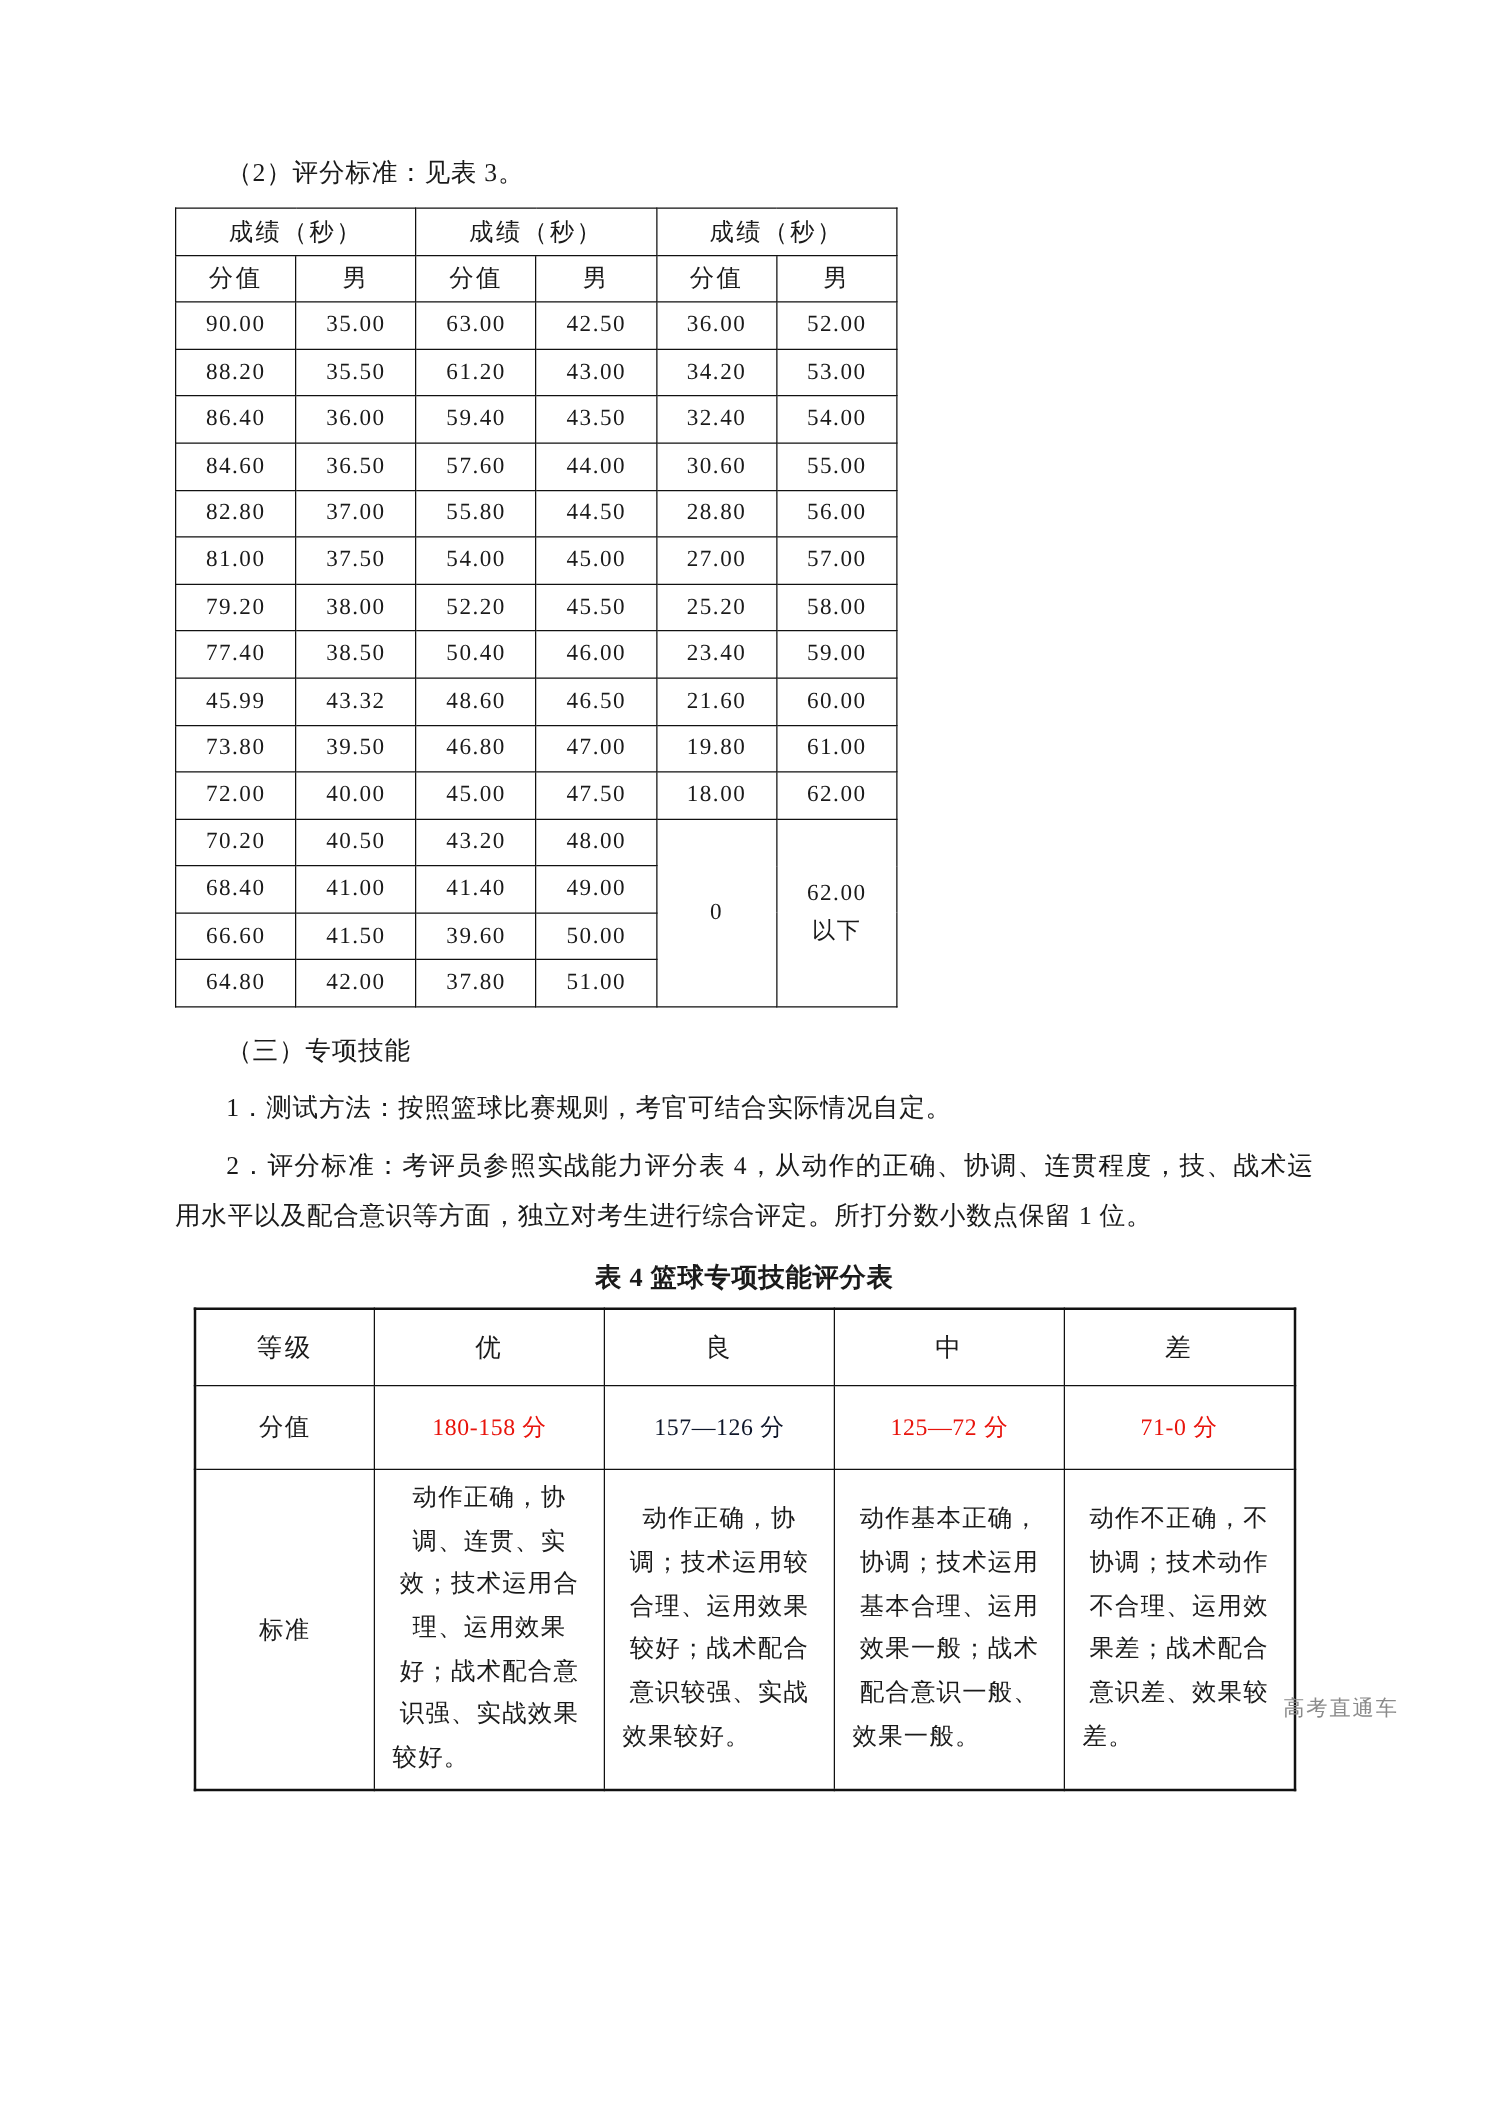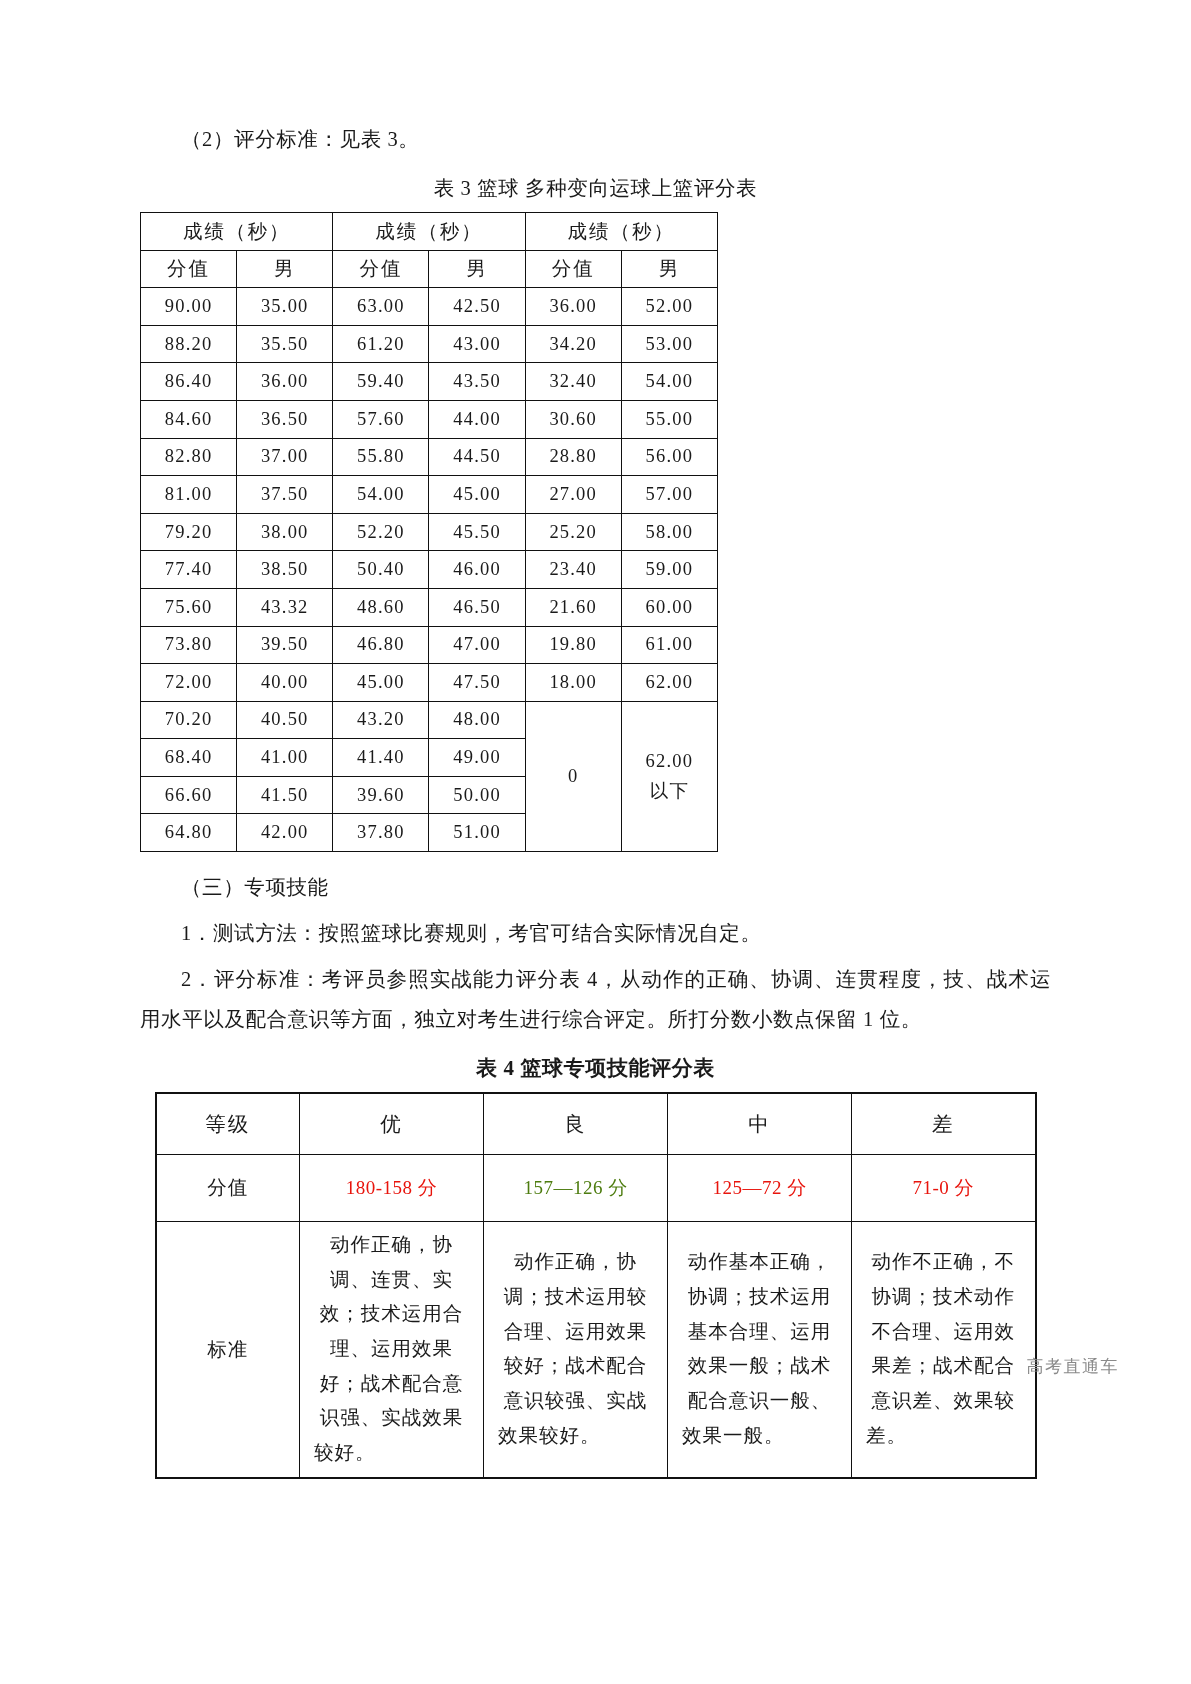--- a/index.html
+++ b/index.html
@@ -121,21 +121,20 @@
     font-family: "Liberation Sans", sans-serif;
   }
 </style>
 </head>
 <body>
 
 <div class="page">
 
   <p class="para indent2">（2）评分标准：见表 3。</p>
 
-  <div class="tbl-caption">表 3   篮球 多种变向运球上篮评分表</div>
 
   <div class="t3-wrap">
     <table class="t3">
       <colgroup>
         <col class="c-score">
           <col class="c-male">
         <col class="c-score">
           <col class="c-male">
         <col class="c-score">
           <col class="c-male">
@@ -212,21 +211,21 @@
           </tr>
           <tr>
             <td>77.40</td>
             <td>38.50</td>
             <td>50.40</td>
             <td>46.00</td>
             <td>23.40</td>
             <td>59.00</td>
           </tr>
           <tr>
-            <td>75.60</td>
+            <td>45.99</td>
             <td>43.32</td>
             <td>48.60</td>
             <td>46.50</td>
             <td>21.60</td>
             <td>60.00</td>
           </tr>
           <tr>
             <td>73.80</td>
             <td>39.50</td>
             <td>46.80</td>
@@ -293,21 +292,21 @@
           <tr class="r-grade">
             <td class="lbl-vert">等级</td>
             <td class="lbl-vert">优</td>
             <td class="lbl-vert">良</td>
             <td class="lbl-vert">中</td>
             <td class="lbl-vert">差</td>
           </tr>
           <tr class="r-score">
             <td class="lbl-vert">分值</td>
             <td><span class="red" style="color: rgb(232, 20, 12);">180-158 分</span></td>
-            <td><span class="red" style="color: #4d7c0f;">157—126 分</span></td>
+            <td><span class="red" style="color: #0f172a;">157—126 分</span></td>
             <td><span class="red" style="color: rgb(232, 20, 12);">125—72 分</span></td>
             <td><span class="red" style="color: rgb(232, 20, 12);">71-0 分</span></td>
           </tr>
           <tr class="r-crit">
             <td class="lbl-vert">标准</td>
             <td class="crit-text">动作正确，协调、连贯、实效；技术运用合理、运用效果好；战术配合意识强、实战效果较好。</td>
             <td class="crit-text">动作正确，协调；技术运用较合理、运用效果较好；战术配合意识较强、实战效果较好。</td>
             <td class="crit-text">动作基本正确，协调；技术运用基本合理、运用效果一般；战术配合意识一般、效果一般。</td>
             <td class="crit-text">动作不正确，不协调；技术动作不合理、运用效果差；战术配合意识差、效果较差。</td>
           </tr>

